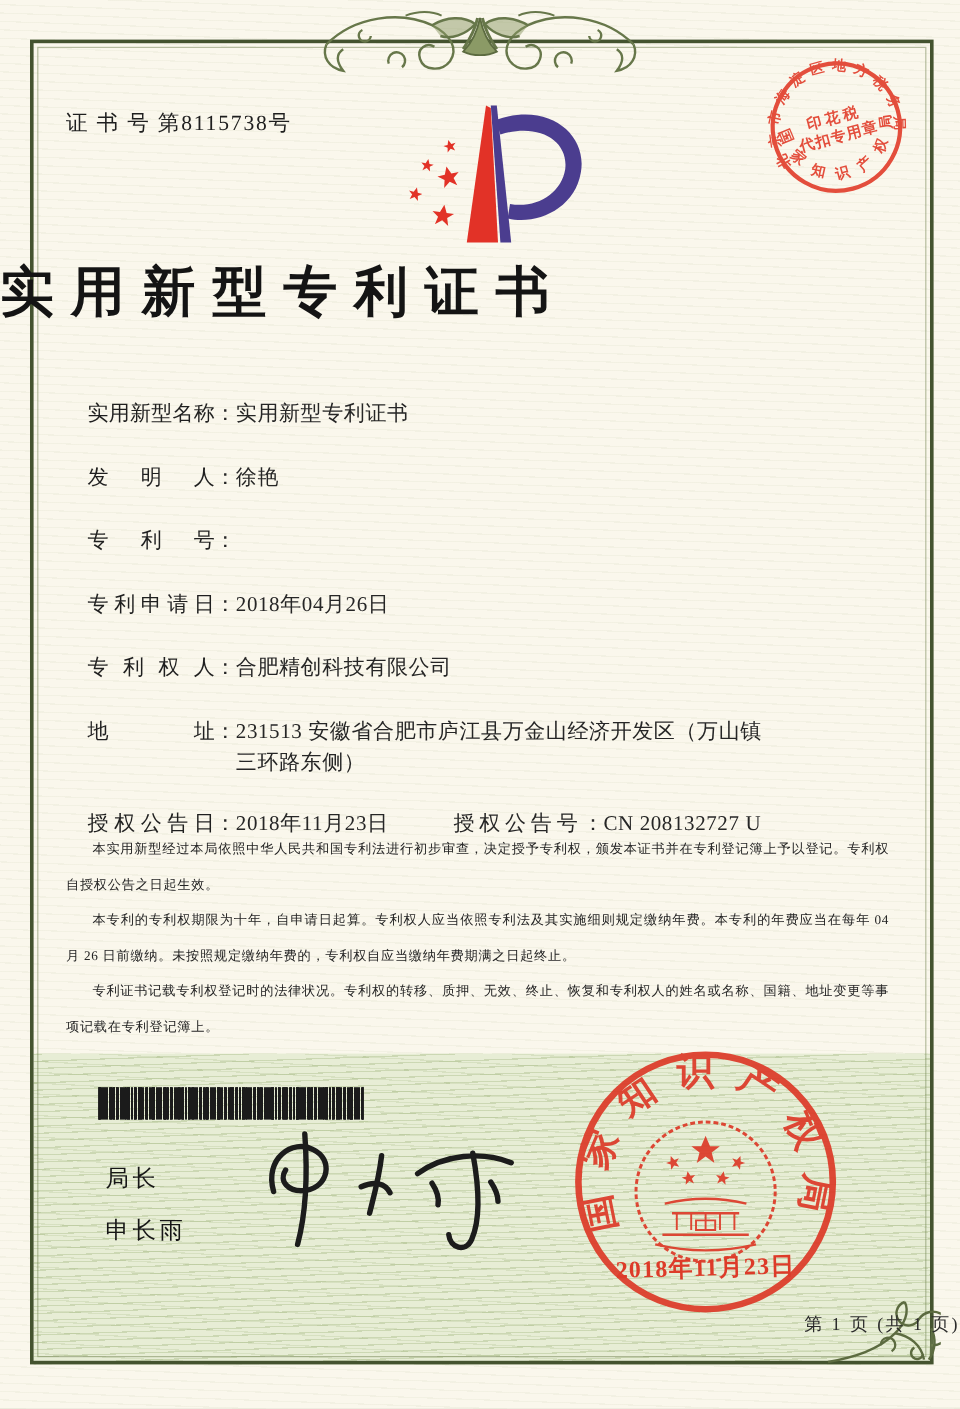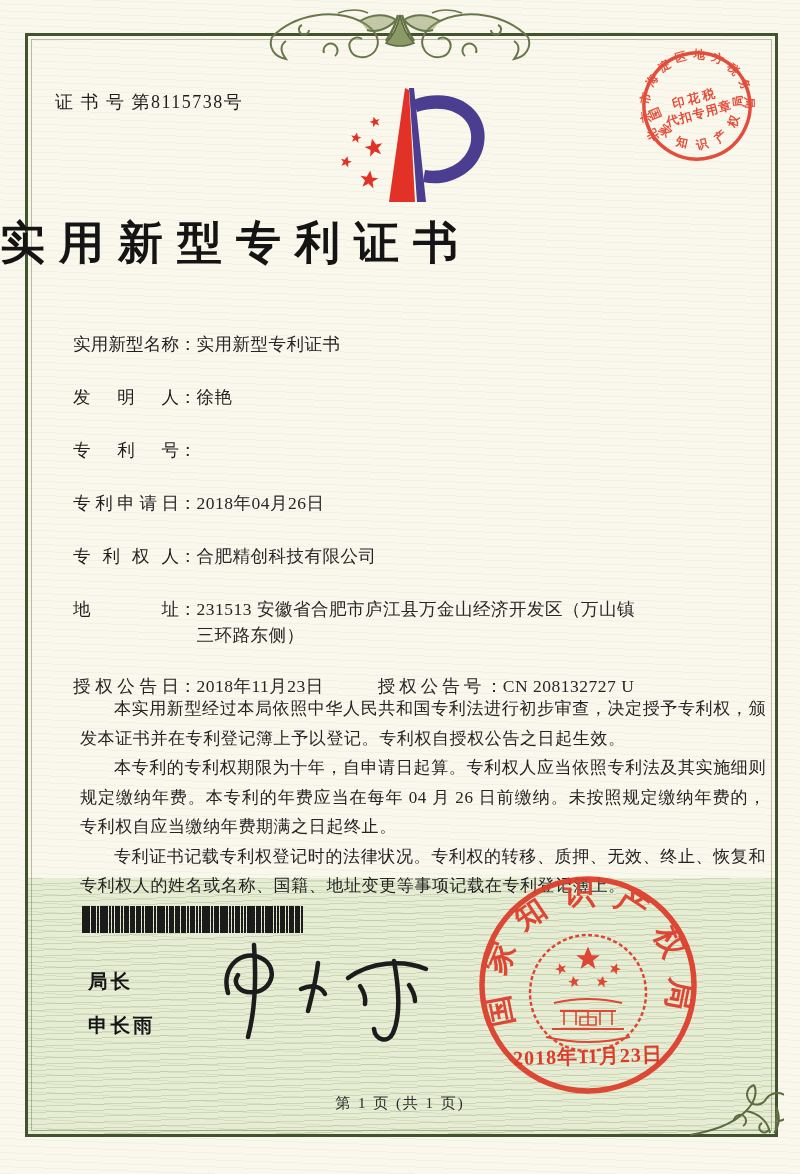--- a/index.html
+++ b/index.html
@@ -33,37 +33,37 @@
   .fields { position:absolute; left:73px; top:331px; right:52px; z-index:2;
     font-size:17.5px; line-height:26px; }
   .row { display:flex; margin-bottom:27px; }
   .lab { display:inline-block; width:106px; text-align:justify; text-align-last:justify; flex:0 0 106px; color:#1f1f1f;}
   .colon { flex:0 0 14px; }
   .val { letter-spacing:.5px; }
   .row-addr { margin-bottom:25px; }
   .row-grant .field2 { margin-left:54px; display:flex;align-items:flex-end; }
   .row-grant .lab2 { letter-spacing:4px; }
   
-  .paras { position:absolute; left:80px; top:694px; width:686px; z-index:2;
-    font-size:17px; line-height:29.5px; text-align:justify; color:#242424; }
+  .paras { position:absolute; left:55px; top:694px; width:686px; z-index:2;
+    font-size:11px; line-height:29.5px; text-align:justify; color:#242424; }
   .paras p { text-indent:2em; letter-spacing:.6px; }
   
   .barcode { position:absolute; left:82px; top:906px; width:221px; height:27px; z-index:2;
     background-image:
       repeating-linear-gradient(90deg, #1b1b1b 0 2px, transparent 2px 3px),
       repeating-linear-gradient(90deg, #1b1b1b 0 1px, transparent 1px 5px),
       repeating-linear-gradient(90deg, #1b1b1b 0 3px, transparent 3px 11px);
   }
   .signer { position:absolute; left:88px; top:968px; z-index:2; font-size:19.5px; color:#161616;}
-  .signer div { margin-bottom:17px; letter-spacing:3px;font-weight:bold; }
+  .signer div { margin-bottom:17px; letter-spacing:3px; }
   .signature { position:absolute; left:198px; top:933px; z-index:3; }
   .seal { position:absolute; left:471px; top:868px; z-index:3; opacity:.93; }
   .seal-date { position:absolute; left:498px; top:1043px; width:180px; text-align:center; z-index:4;
     font-size:20px; font-weight:700; color:#dd3b29; letter-spacing:1px; transform:rotate(-1.5deg); }
-  .footer { position:absolute; left:0; top:1094px; width:100%; text-align:center;
+  .footer { position:absolute; left:0; top:1094px; width:100%; text-align:right;
     font-size:15px; letter-spacing:2px; color:#2c2c2c; z-index:2; }
   
   .orn-top { position:absolute; left:268px; top:7px; z-index:2; }
   .orn-corner { position:absolute; left:688px; top:1079px; z-index:2; }
   svg text { font-family:"Liberation Serif", serif; }
 </style>
 </head>
 <body>
 
 <div id="cert">

